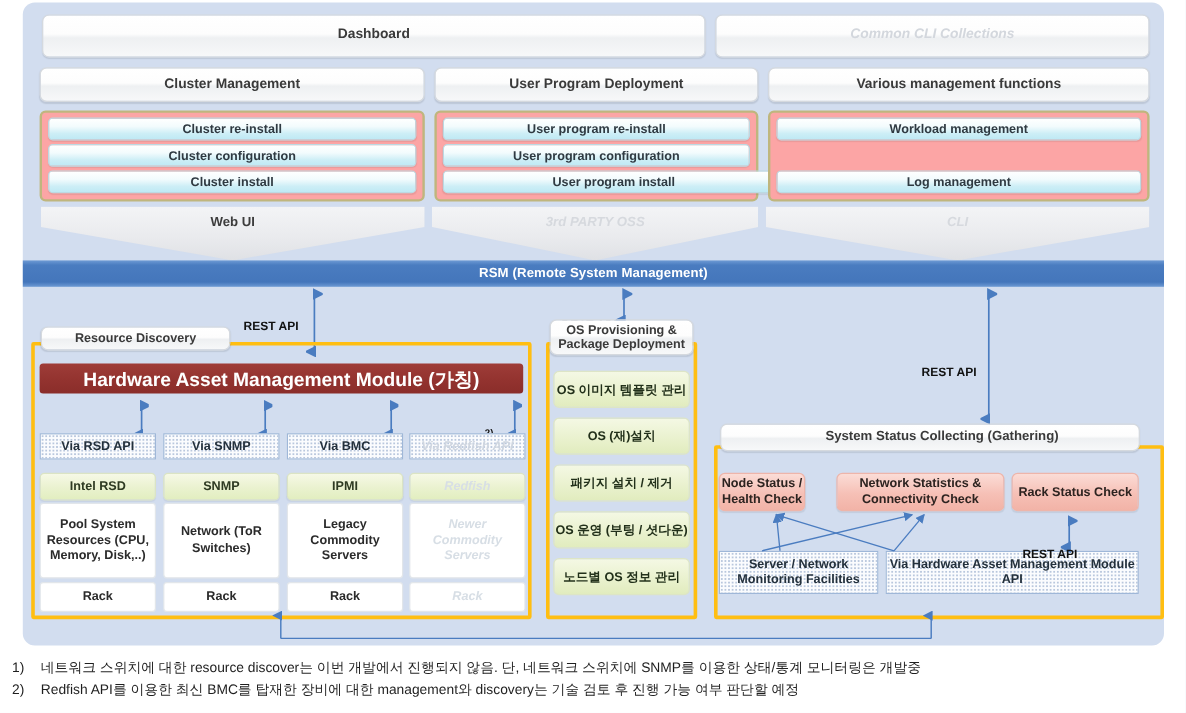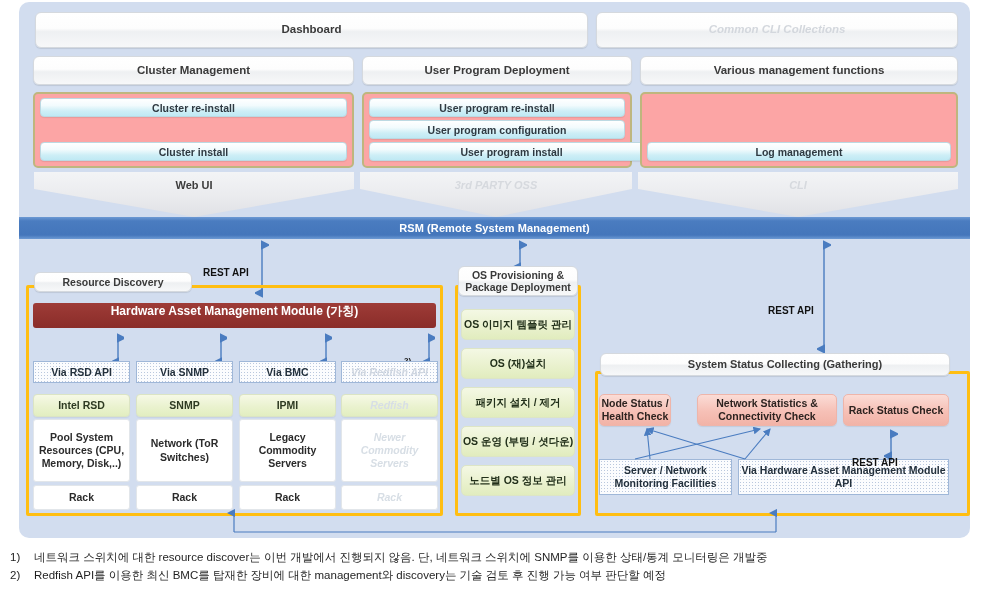--- a/index.html
+++ b/index.html
@@ -44,22 +44,22 @@
   #rsm-bar{left:19px;top:217px;width:951px;height:22px;
            background:linear-gradient(to bottom,#6d9ad4 0%,#4a7cc0 18%,#4476bb 82%,#6d9ad4 100%);
            display:flex;align-items:center;justify-content:center;
            color:#fff;font-size:11px;font-weight:bold;letter-spacing:.1px;}
 
   
   .orange{border:3px solid #ffbe12;background:transparent;border-radius:2px;}
 
   
   #ham-header{background:linear-gradient(to bottom,#9e3c38 0%,#93332f 55%,#8a2d2a 100%);
-              border-radius:3px;display:flex;align-items:flex-start;justify-content:center;
-              color:#fff;font-size:12px;font-weight:bold;}
+              border-radius:3px;display:flex;align-items:flex-end;justify-content:center;
+              color:#fff;font-size:16px;font-weight:bold;}
 
   
   .dotbox{border:1px solid #9fb7d8;background-color:#fbfcfe;
           background-image:radial-gradient(#b9c7dd 0.6px,transparent 0.7px);
           background-size:3px 3px;
           display:flex;align-items:center;justify-content:center;text-align:center;
           font-size:10.5px;font-weight:bold;color:#23303c;line-height:1.2;}
   .dotbox.ghost{color:#cfd6e0;font-style:italic;}
 
   
@@ -123,38 +123,44 @@
   <span>User Program Deployment</span>
 </div>
 <div class="abs wbar" style="left:640px;top:56px;width:318px;height:29px;">
   <span>Various management functions</span>
 </div>
 
 <div class="abs khaki" style="left:33px;top:92px;width:321px;height:76px;">
   <div class="abs cybtn" style="left:5px;top:4px;width:307px;height:19px;">
     <span>Cluster re-install</span>
     </div>
+  <div class="abs cybtn" style="left:5px;top:26px;width:307px;height:19px;">
+    <span>Cluster configuration</span>
+    </div>
   <div class="abs cybtn" style="left:5px;top:48px;width:307px;height:19px;">
     <span>Cluster install</span>
     </div>
 </div>
 
 <div class="abs khaki" style="left:362px;top:92px;width:270px;height:76px;">
   <div class="abs cybtn" style="left:5px;top:4px;width:256px;height:19px;">
     <span>User program re-install</span>
     </div>
   <div class="abs cybtn" style="left:5px;top:26px;width:256px;height:19px;">
     <span>User program configuration</span>
     </div>
   <div class="abs cybtn" style="left:5px;top:48px;width:285px;height:19px;">
     <span>User program install</span>
     </div>
 </div>
 
 <div class="abs khaki" style="left:640px;top:92px;width:318px;height:76px;">
+  <div class="abs cybtn" style="left:5px;top:4px;width:304px;height:19px;">
+    <span>Workload management</span>
+    </div>
   <div class="abs cybtn" style="left:5px;top:48px;width:304px;height:19px;">
     <span>Log management</span>
     </div>
 </div>
 
 <div class="chev" style="left:34px;top:172px;width:320px;height:38px;">
   <span>Web UI</span>
 </div>
 <div class="chev ghost" style="left:360px;top:172px;width:272px;height:38px;">
   <span>3rd PARTY OSS</span>

